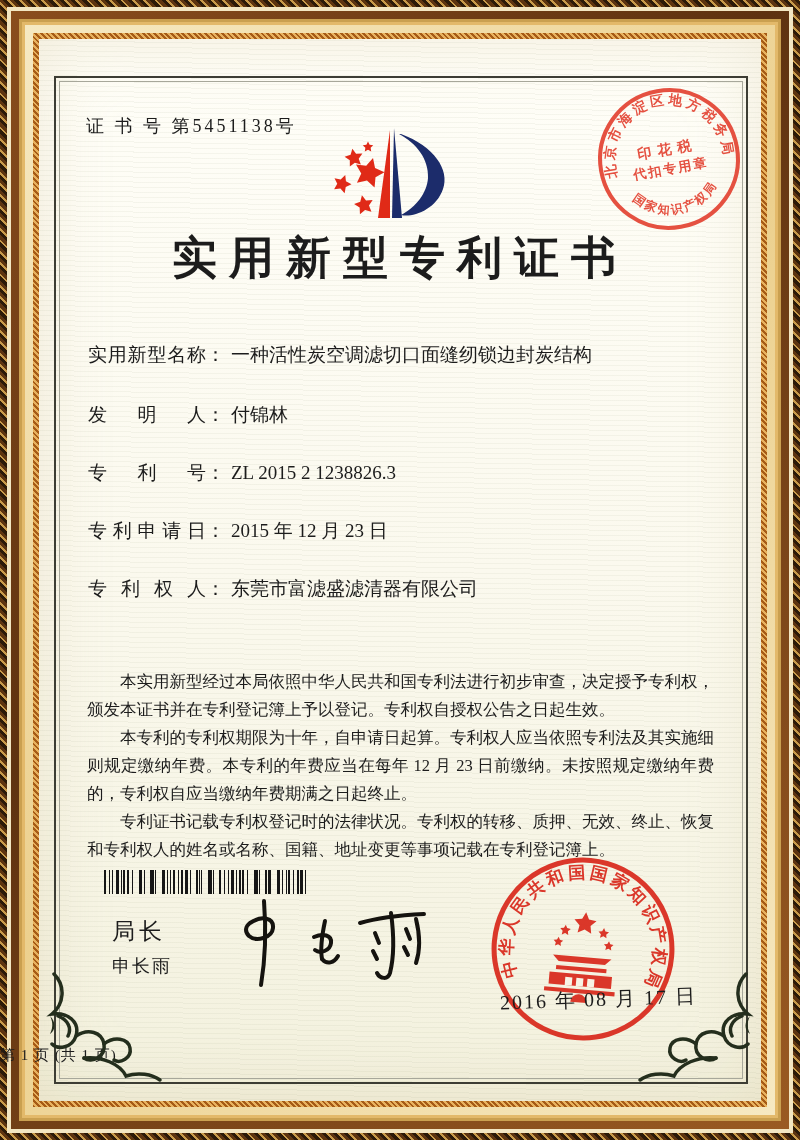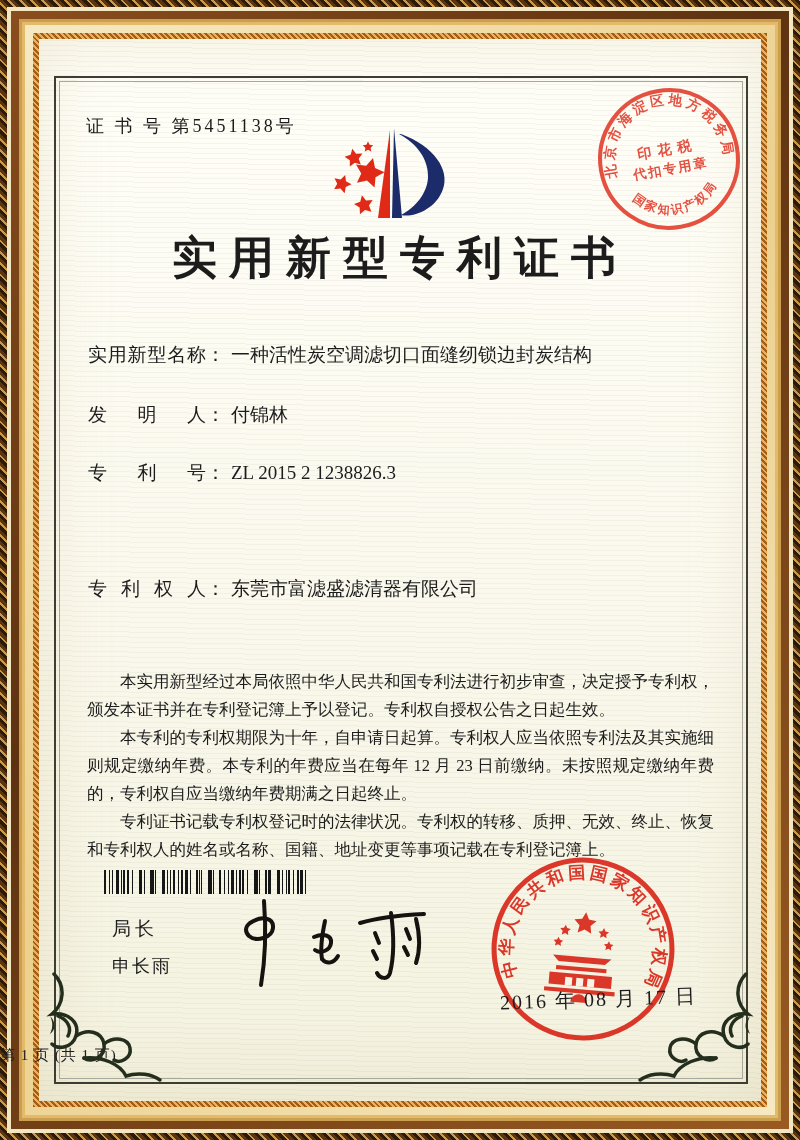--- a/index.html
+++ b/index.html
@@ -27,21 +27,21 @@
          font-size:45px;font-weight:bold;letter-spacing:12px;}
   .frow{position:absolute;left:88px;font-size:19px;white-space:nowrap;}
   .f-label{display:inline-block;width:118px;text-align:justify;text-align-last:justify;vertical-align:bottom;}
   .f-colon{margin-right:6px;}
   .body-text{position:absolute;left:87px;top:668px;width:627px;font-size:16.5px;
              line-height:28px;text-align:justify;}
   .body-text p{margin:0;text-indent:2em;}
   .barcode{position:absolute;left:104px;top:870px;width:206px;height:24px;background:
      repeating-linear-gradient(90deg,#161616 0 2px,transparent 2px 5px,#161616 5px 6px,transparent 6px 12px,#161616 12px 15px,transparent 15px 17px,#161616 17px 18px,transparent 18px 23px),
      repeating-linear-gradient(90deg,transparent 0 8px,#161616 8px 9px,transparent 9px 19px,#161616 19px 21px,transparent 21px 29px);}
-  .signer-title{position:absolute;left:112px;top:916px;font-size:19px;letter-spacing:4px;}
+  .signer-title{position:absolute;left:112px;top:916px;font-size:23px;letter-spacing:4px;}
   .signer-name{position:absolute;left:112px;top:954px;font-size:18px;letter-spacing:2px;text-align:right;}
   .signature{position:absolute;left:228px;top:893px;}
   .seal{position:absolute;left:487px;top:853px;opacity:.93;}
   .tax-stamp{position:absolute;left:593px;top:83px;opacity:.88;}
   .seal-date{position:absolute;left:500px;top:986px;font-size:20px;letter-spacing:2px;z-index:6;transform:rotate(-2deg);}
   .footer{position:absolute;left:0;top:1046px;width:100%;font-size:15px;letter-spacing:1px;}
   .flourish{position:absolute;z-index:2;}
   .flourish.bl{left:44px;top:972px;}
   .flourish.br{left:636px;top:972px;transform:scaleX(-1);}
 </style>
@@ -126,20 +126,23 @@
   <div class="title">实用新型专利证书</div>
 
   <div class="frow" style="top:402px">
     <span class="f-label">发明人</span><span class="f-colon">：</span><span>付锦林</span>
   </div>
   <div class="frow" style="top:342px">
     <span class="f-label">实用新型名称</span><span class="f-colon">：</span><span>一种活性炭空调滤切口面缝纫锁边封炭结构</span>
   </div>
   <div class="frow" style="top:460px">
     <span class="f-label">专利号</span><span class="f-colon">：</span><span>ZL 2015 2 1238826.3</span>
+  </div>
+  <div class="frow" style="top:518px">
+    <span class="f-label">专利申请日</span><span class="f-colon">：</span><span>2015 年 12 月 23 日</span>
   </div>
   <div class="frow" style="top:576px">
     <span class="f-label">专利权人</span><span class="f-colon">：</span><span>东莞市富滤盛滤清器有限公司</span>
   </div>
 
   <div class="body-text">
     <p>本实用新型经过本局依照中华人民共和国专利法进行初步审查，决定授予专利权，颁发本证书并在专利登记簿上予以登记。专利权自授权公告之日起生效。</p>
     <p>本专利的专利权期限为十年，自申请日起算。专利权人应当依照专利法及其实施细则规定缴纳年费。本专利的年费应当在每年 12 月 23 日前缴纳。未按照规定缴纳年费的，专利权自应当缴纳年费期满之日起终止。</p>
     <p>专利证书记载专利权登记时的法律状况。专利权的转移、质押、无效、终止、恢复和专利权人的姓名或名称、国籍、地址变更等事项记载在专利登记簿上。</p>
   </div>

